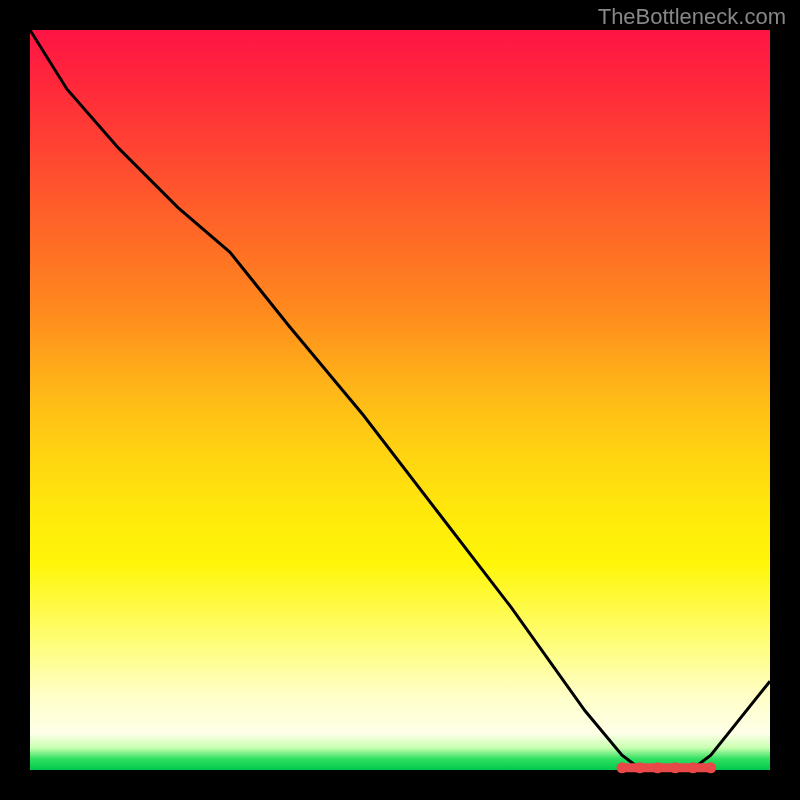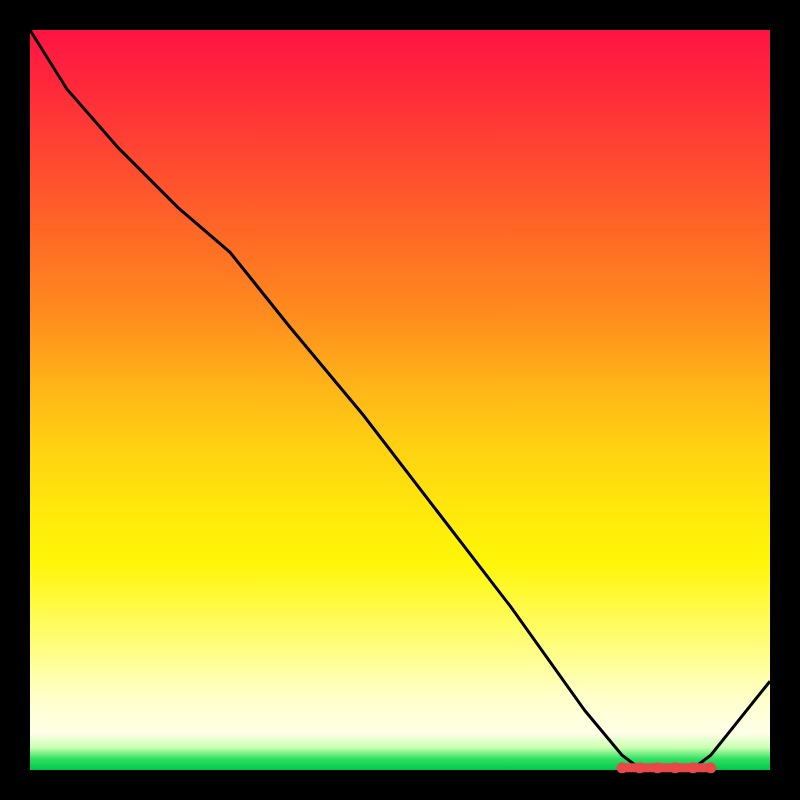--- a/index.html
+++ b/index.html
@@ -57,20 +57,21 @@
     font-size: 22px;
     letter-spacing: 0px;
     font-weight: 400;
   }
 </style>
 </head>
 <body>
 
 <div class="frame">
 
+  <div class="watermark">TheBottleneck.com</div>
 
   <div class="plot">
     <svg viewBox="0 0 740 740" preserveAspectRatio="none">
       <path fill="none" stroke="#000" stroke-width="3" d="M0.0 0.0 L37.0 59.2 L88.8 118.4 L148.0 177.6 L199.8 222.0 L259.0 296.0 L333.0 384.8 L407.0 481.0 L481.0 577.2 L555.0 680.8 L592.0 725.2 L606.8 736.3 L629.0 737.8 L651.2 737.8 L666.0 736.3 L680.8 725.2 L740.0 651.2" id="curve-path"></path>
       <g id="marker-group">
           <line x1="592" y1="737.78" x2="680.8000000000001" y2="737.78" stroke="#e84848" stroke-width="9" stroke-linecap="round"></line>
           <circle cx="592" cy="737.78" r="5.5" fill="#e84848"></circle>
           <circle cx="609.76" cy="737.78" r="5.5" fill="#e84848"></circle>
           <circle cx="627.52" cy="737.78" r="5.5" fill="#e84848"></circle>
           <circle cx="645.2800000000001" cy="737.78" r="5.5" fill="#e84848"></circle>

